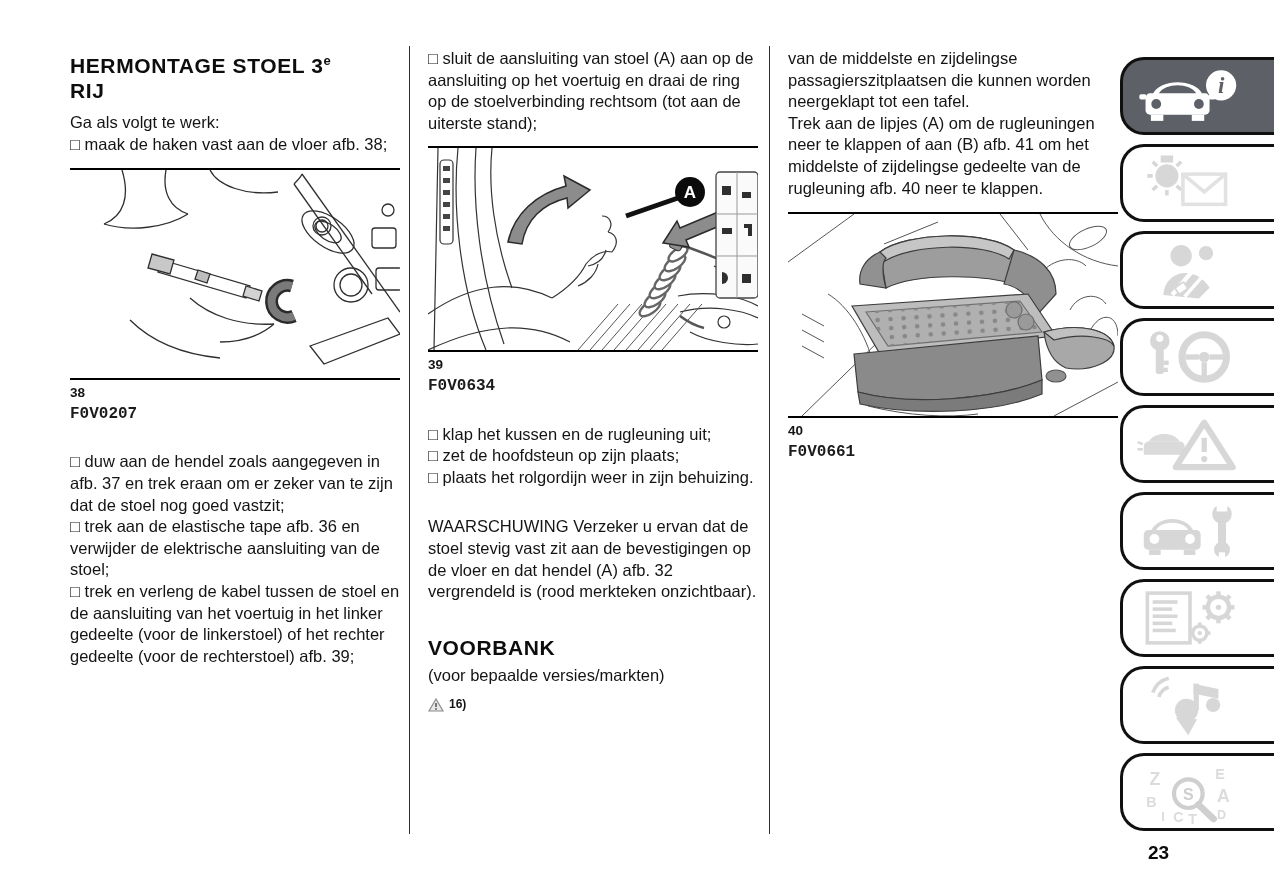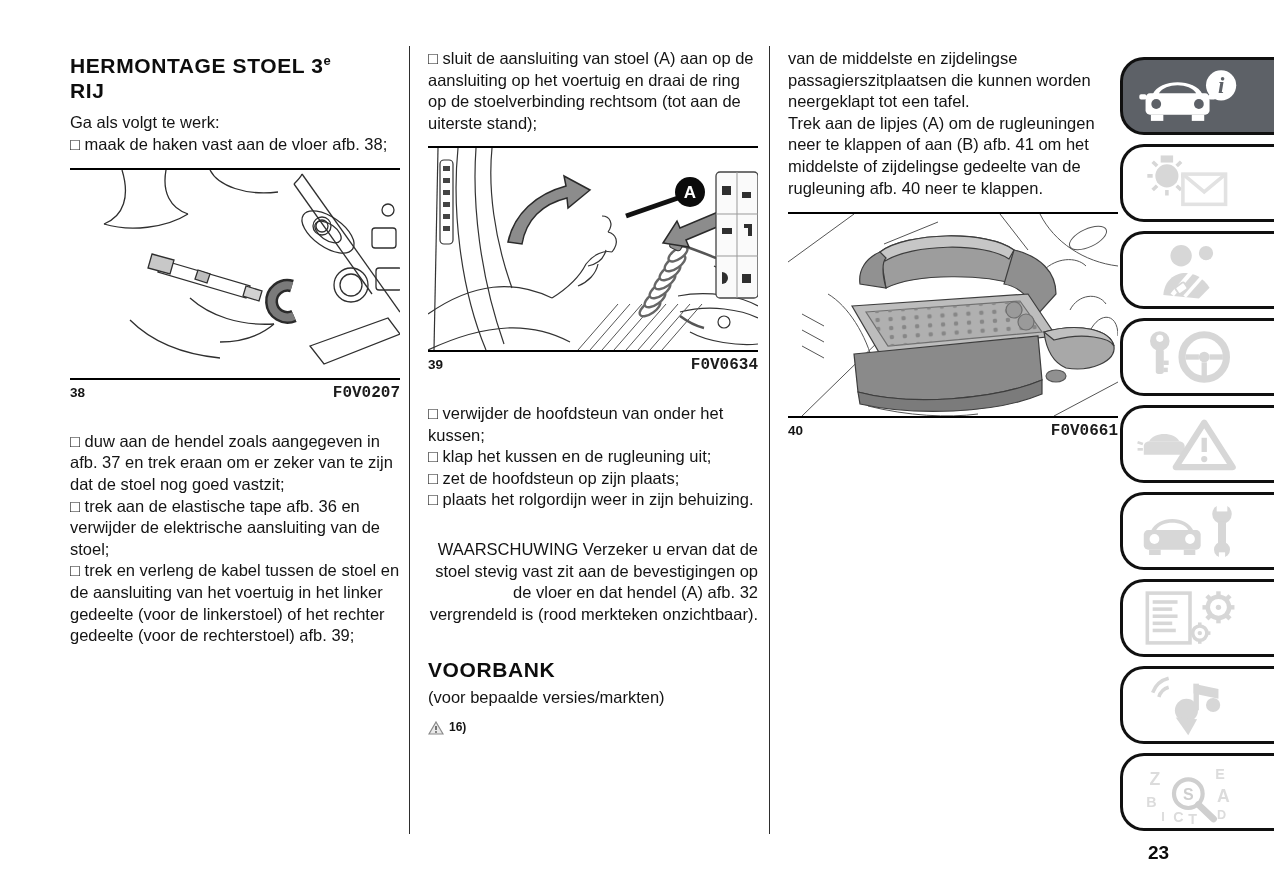--- a/index.html
+++ b/index.html
@@ -7,25 +7,25 @@
         font-family:"Liberation Sans",sans-serif;color:#141414;border-radius:20px;}
   .col{position:absolute;top:48px;width:330px;font-size:16.5px;line-height:21.6px;}
   .col p{margin:0;}
   h1.sec-title,h2.sec-title{font-size:21px;line-height:25px;margin:0;font-weight:bold;
         letter-spacing:.6px;color:#0d0d0d;}
   h1.sec-title sup{font-size:13px;}
   .intro{margin-top:9px !important;}
   .figure{margin-top:13px;}
   .fig-canvas{border-top:2px solid #000;border-bottom:2px solid #000;background:#fff;}
   .fig-canvas svg{display:block;}
-  .fig-caption{display:flex;justify-content:space-between;align-items:baseline;margin-top:2px;}
+  .fig-caption{display:flex;justify-content:space-between;align-items:baseline;margin-top:2px;flex-direction:column;}
   .fig-num{font-size:13.5px;font-weight:bold;}
   .fig-code{font-size:16px;font-weight:bold;color:#1c1c1c;font-family:Liberation Mono, monospace;}
   .bullets{margin-top:26px;}
-  .warn-para{margin-top:28px !important;text-align:right;}
+  .warn-para{margin-top:28px !important;}
   .subsec{margin-top:32px;}
   .subtitle{margin-top:5px !important;}
   .ref-line{margin-top:8px;display:flex;align-items:center;gap:5px;}
   .ref-line .ref-num{font-size:12px;font-weight:bold;}
   .body-after-ref{margin-top:5px !important;}
   .vdiv{position:absolute;top:46px;height:788px;width:1px;background:#2e2e2e;}
   .page-number{position:absolute;left:1148px;top:842px;font-size:19px;font-weight:bold;color:#0a0a0a;}
   .sidebar{position:absolute;top:57px;right:0;width:154px;}
   .tab{box-sizing:border-box;width:154px;height:78px;margin-bottom:9px;background:#fff;
        border:3px solid #101010;border-right:none;border-radius:24px 0 0 24px;
@@ -174,21 +174,20 @@
       <div class="a-badge" style="left:247px;top:31px;">
         <span>A</span>
       </div>
       <div class="fig-caption">
         <span class="fig-num">39</span>
         <span class="fig-code">F0V0634</span>
       </div>
     </div>
 
     <div class="bullets">
-      <p>□ verwijder de hoofdsteun van onder het kussen;</p>
       <p>□ klap het kussen en de rugleuning uit;</p>
       <p>□ zet de hoofdsteun op zijn plaats;</p>
       <p>□ plaats het rolgordijn weer in zijn behuizing.</p>
     </div>
 
     <p class="warn-para">WAARSCHUWING Verzeker u ervan dat de stoel stevig vast zit aan de bevestigingen op de vloer en dat hendel (A) afb. 32 vergrendeld is (rood merkteken onzichtbaar).</p>
 
     <div class="subsec">
       <h2 class="sec-title">VOORBANK</h2>
       <p class="subtitle">(voor bepaalde versies/markten)</p>

